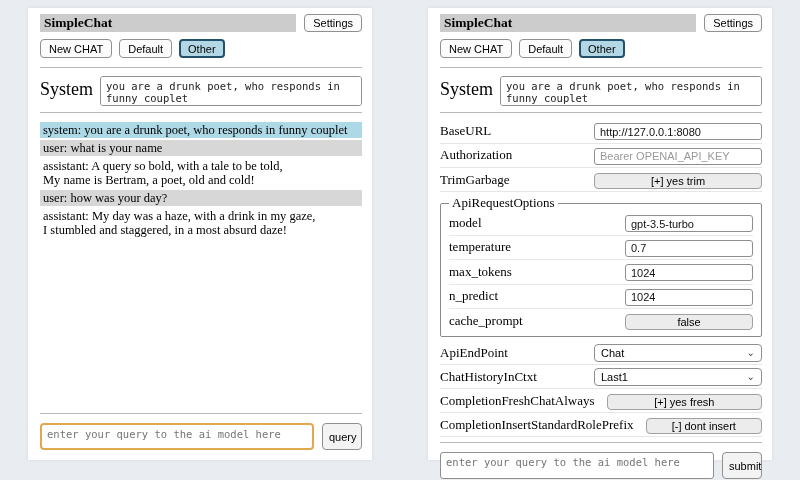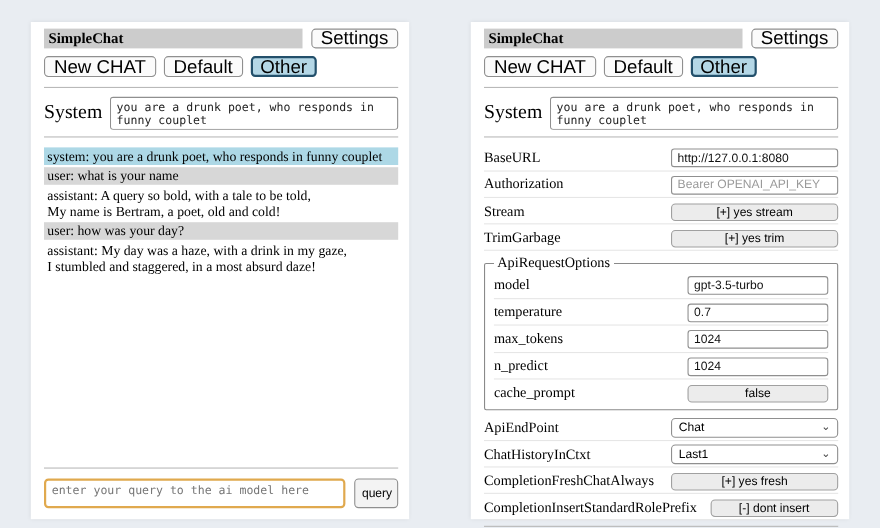--- a/index.html
+++ b/index.html
@@ -6,39 +6,39 @@
   html, body { margin: 0; padding: 0; }
   body {
     width: 800px; height: 480px;
     background: #e9edf2;
     font-family: "Liberation Serif", serif;
     overflow: hidden;
   }
   .page {
     display: flex;
     gap: 56px;
-    padding: 20px 28px 0 28px;
+    padding: 8px 28px 0 28px;
   }
   .panel {
     width: 344px; height: 452px;
     background: #ffffff;
     box-shadow: 0 0 4px rgba(0,0,0,0.08);
     padding: 6px 10px 10px 12px;
     display: flex; flex-direction: column;
   }
   
   .header-row { display: flex; align-items: center; gap: 8px; margin-bottom: 7px; }
   .title-bar {
     flex: 1; background: #cccccc;
     font-weight: bold; font-size: 13.5px; color: #000;
     padding: 2px 4px; height: 18px; line-height: 14px;
   }
   .btn {
     font-family: "Liberation Sans", sans-serif;
-    font-size: 17px; color: #000;
+    font-size: 11px; color: #000;
     background: #fbfbfb;
     border: 1.5px solid #8f8f8f; border-radius: 4px;
     padding: 2px 8px; cursor: pointer; line-height: 12px;
   }
   .toolbar { display: flex; gap: 7px; margin-bottom: 4px; }
   .btn.selected {
     background: #b4d7e6;
     border: 2px solid #23506b;
     padding: 1.5px 7px;
   }
@@ -78,21 +78,21 @@
     border: 1px solid #8f8f8f; border-radius: 4px;
     width: 40px; cursor: pointer;
   }
   
   .settings-list { display: flex; flex-direction: column; }
   .row {
     display: flex; align-items: center;
     padding: 2.5px 0; border-bottom: 1px solid #e6e6e6; gap: 12px;
   }
   .row-label { font-size: 13px; color: #000; flex: 1; }
-  .control { width: 152px; }
+  .control { width: 168px; }
   fieldset .control { width: 128px; }
   input.text-input {
     font-family: "Liberation Sans", sans-serif;
     font-size: 11px; color: #111;
     border: 1px solid #8f8f8f; border-radius: 3px;
     padding: 1.5px 5px; height: 17px; width: 100%;
     outline: none; background: #fff;
   }
   input.text-input::placeholder { color: #9a9a9a; }
   .toggle-btn {
@@ -176,24 +176,20 @@
     <div class="settings-list">
       <div class="row">
         <span class="row-label">BaseURL</span>
         <span class="control"><input class="text-input" value="http://127.0.0.1:8080" style=""></span>
       </div>
       <div class="row">
         <span class="row-label">Authorization</span>
         <span class="control"><input class="text-input" placeholder="Bearer OPENAI_API_KEY" style=""></span>
       </div>
       <div class="row">
-        <span class="row-label">Stream</span>
-        <span class="control"><button class="toggle-btn">[+] yes stream</button></span>
-      </div>
-      <div class="row">
         <span class="row-label">TrimGarbage</span>
         <span class="control"><button class="toggle-btn">[+] yes trim</button></span>
       </div>
 
       <fieldset class="group">
         <legend>ApiRequestOptions</legend>
         <div class="row">
           <span class="row-label">model</span>
           <span class="control"><input class="text-input" value="gpt-3.5-turbo" style=""></span>
         </div>

